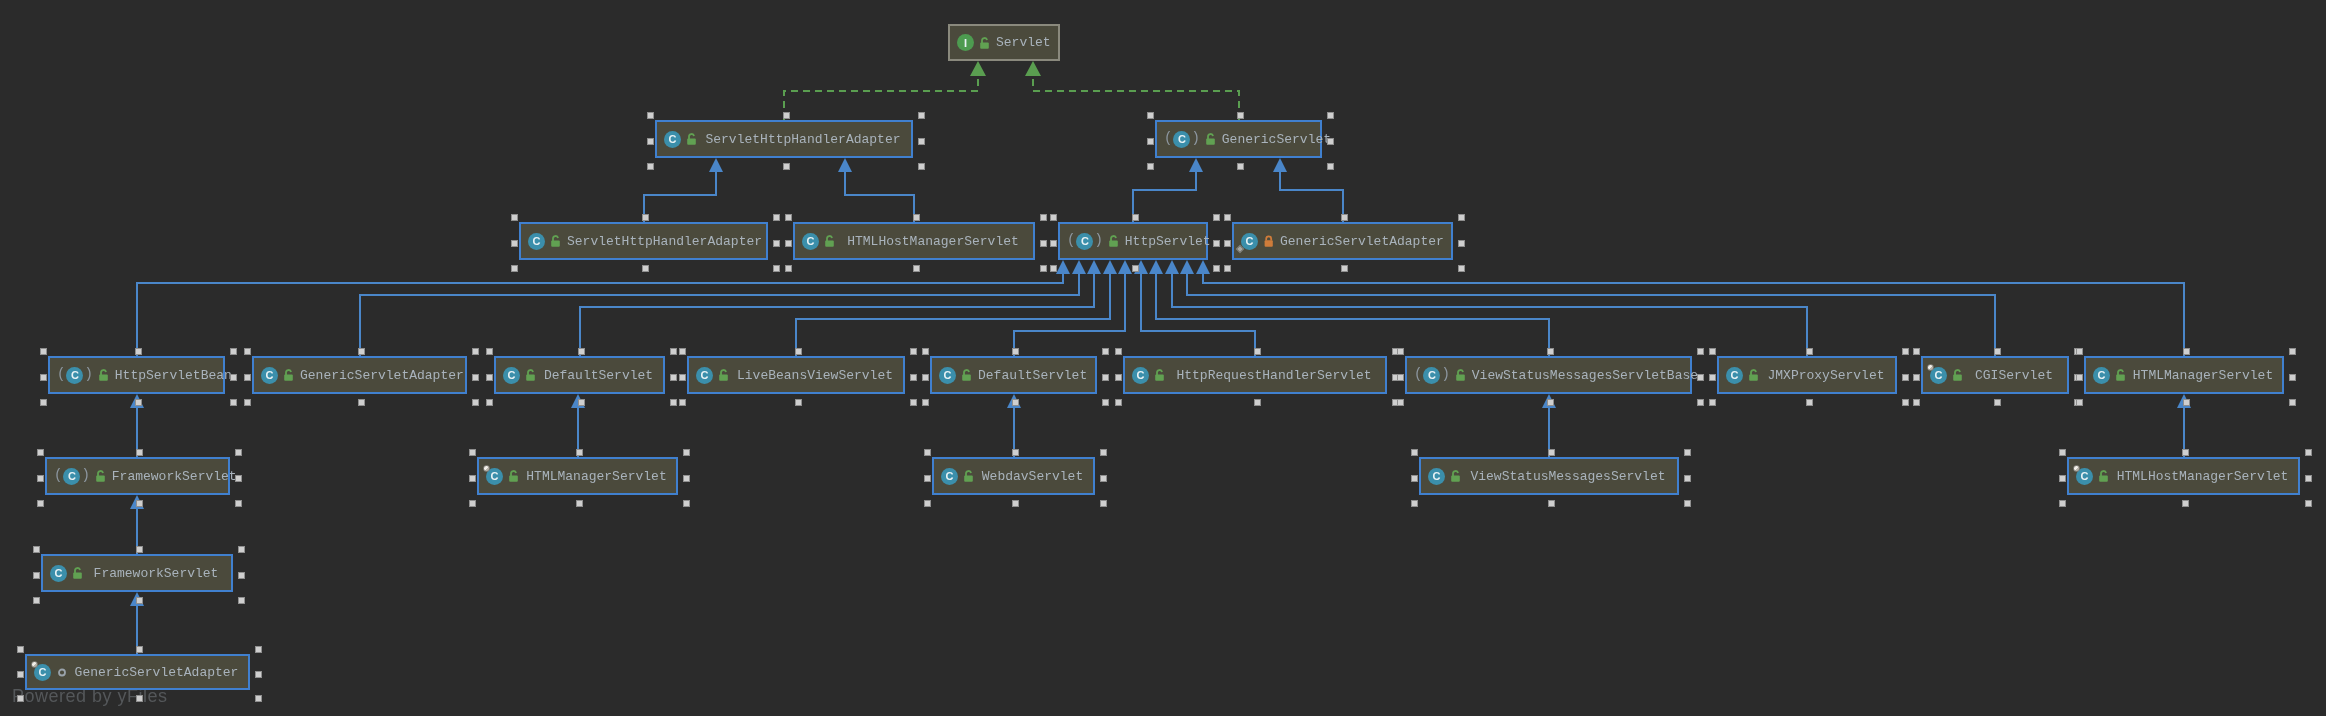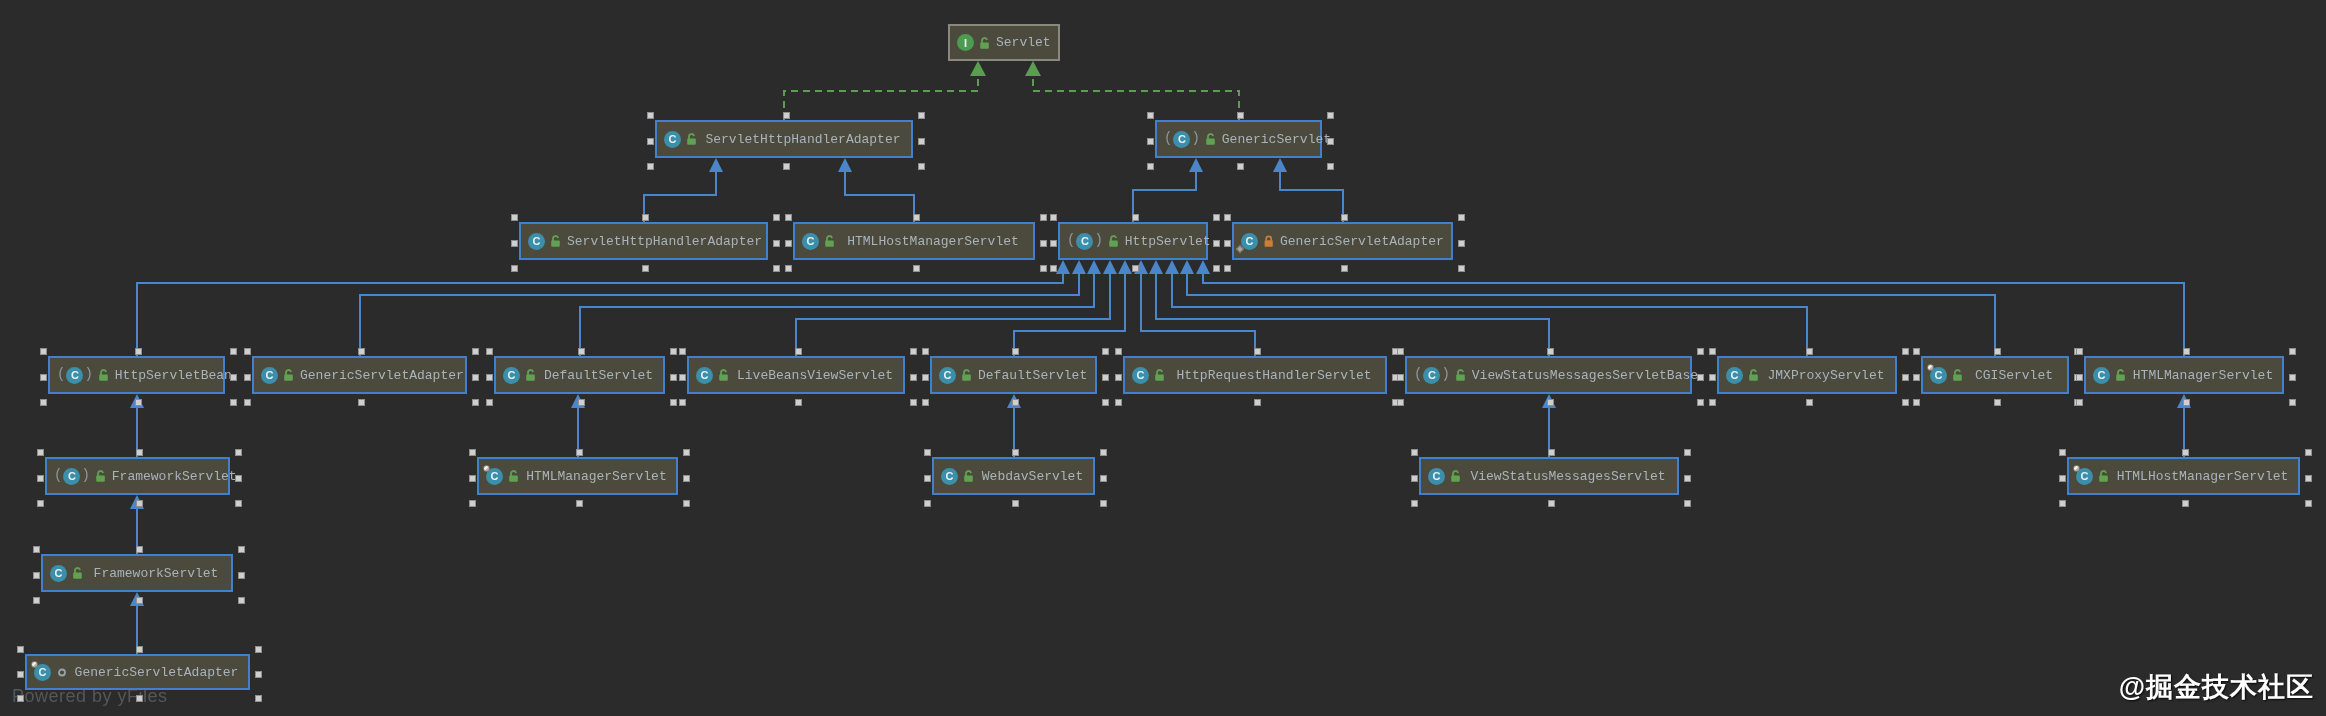--- a/index.html
+++ b/index.html
@@ -611,14 +611,13 @@
         <span class="handle" style="left: -10px; top: -10px;"></span>
         <span class="handle" style="left: -10px; top: 14.5px;"></span>
         <span class="handle" style="left: -10px; top: 39px;"></span>
         <span class="handle" style="left: 109px; top: -10px;"></span>
         <span class="handle" style="left: 109px; top: 39px;"></span>
         <span class="handle" style="left: 228px; top: -10px;"></span>
         <span class="handle" style="left: 228px; top: 14.5px;"></span>
         <span class="handle" style="left: 228px; top: 39px;"></span>
       </div>
     </div>
-  <div id="credit">@掘金技术社区</div>
 </div>
 
 </body></html>

